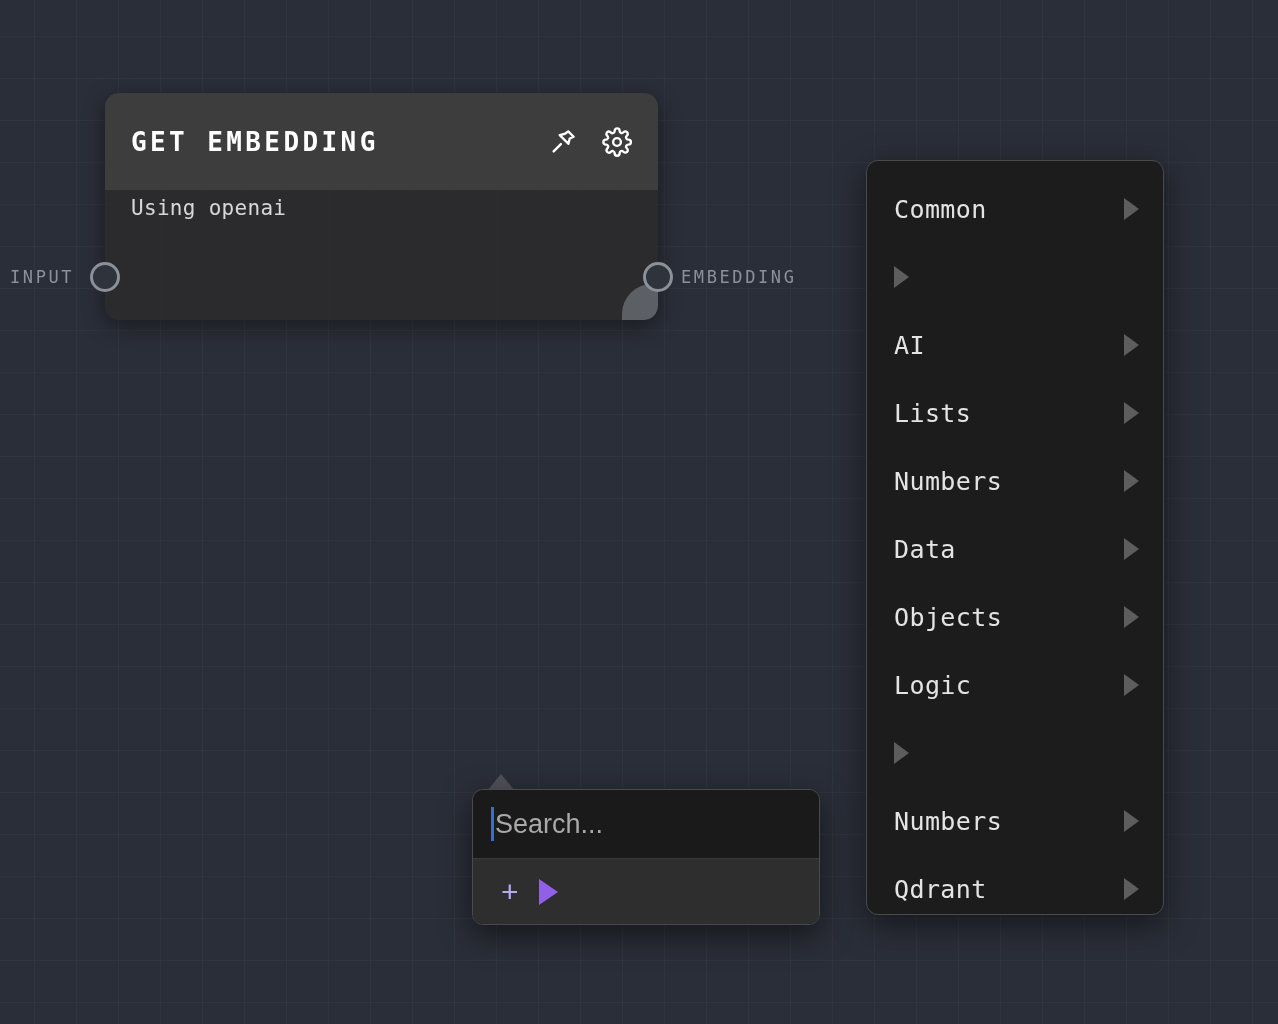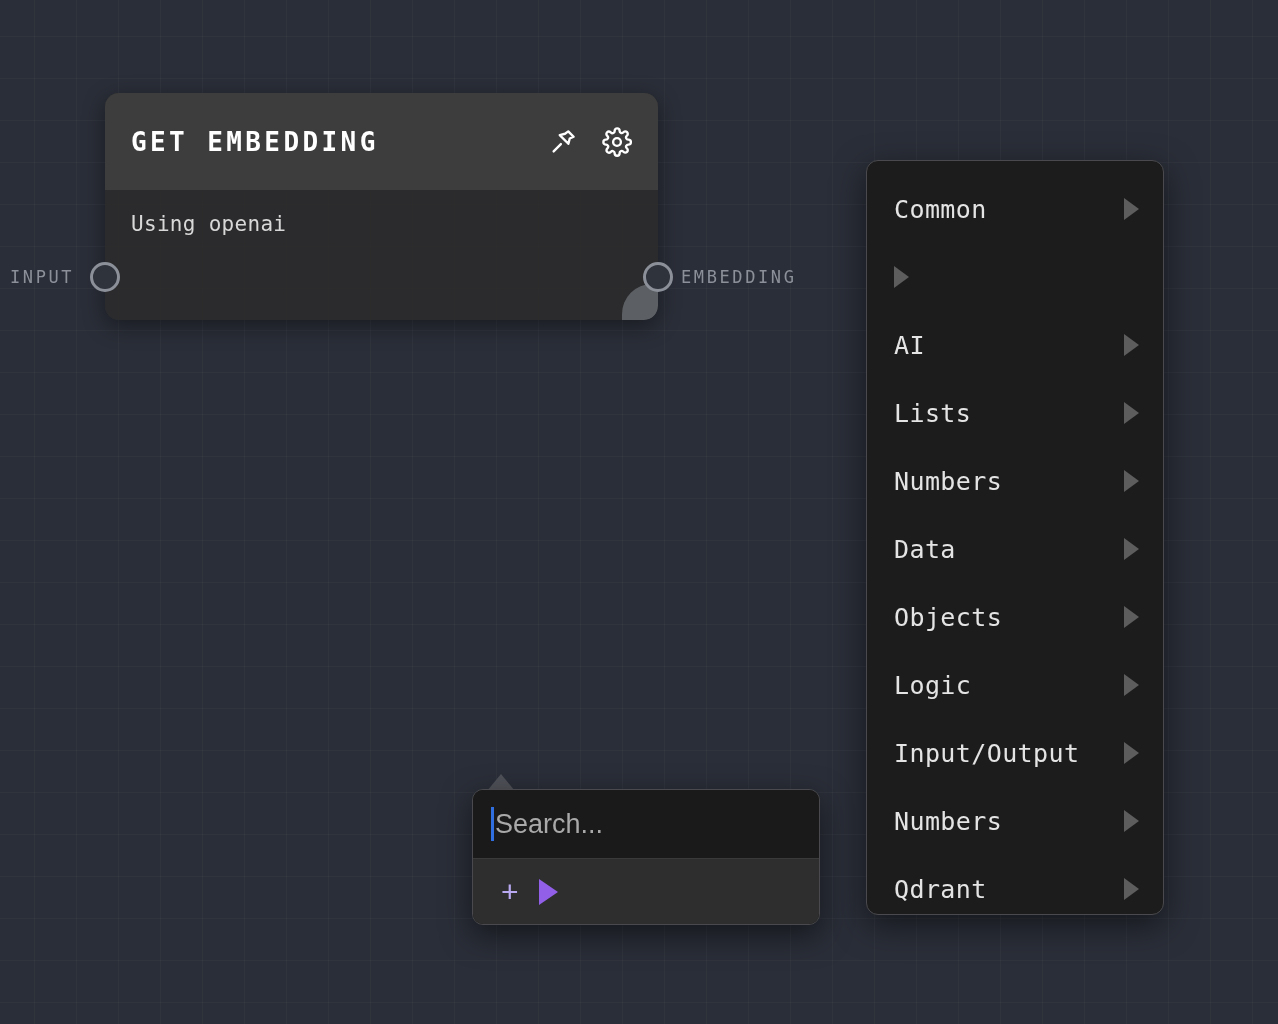--- a/index.html
+++ b/index.html
@@ -71,21 +71,21 @@
     cursor: pointer;
   }
   .hdr-icon svg { display: block; }
 
   .node-body {
     position: absolute;
     left: 0;
     top: 97px;
     right: 0;
     bottom: 0;
-    padding: 22px 26px;
+    padding: 6px 26px;
     box-sizing: border-box;
   }
   .node-body-text {
     color: #d8d8d8;
     font-family: "DejaVu Sans Mono", monospace;
     font-size: 21px;
     letter-spacing: 0.3px;
     white-space: nowrap;
   }
 
@@ -309,21 +309,20 @@
       </div>
       <div class="ctx-item">
         <span class="ctx-item-label">Objects</span>
         <span class="ctx-arrow"></span>
       </div>
       <div class="ctx-item">
         <span class="ctx-item-label">Logic</span>
         <span class="ctx-arrow"></span>
       </div>
       <div class="ctx-item">
-        <span class="ctx-item-label">Input/Output</span>
         <span class="ctx-arrow"></span>
       </div>
       <div class="ctx-item">
         <span class="ctx-item-label">Numbers</span>
         <span class="ctx-arrow"></span>
       </div>
       <div class="ctx-item">
         <span class="ctx-item-label">Qdrant</span>
         <span class="ctx-arrow"></span>
       </div>

